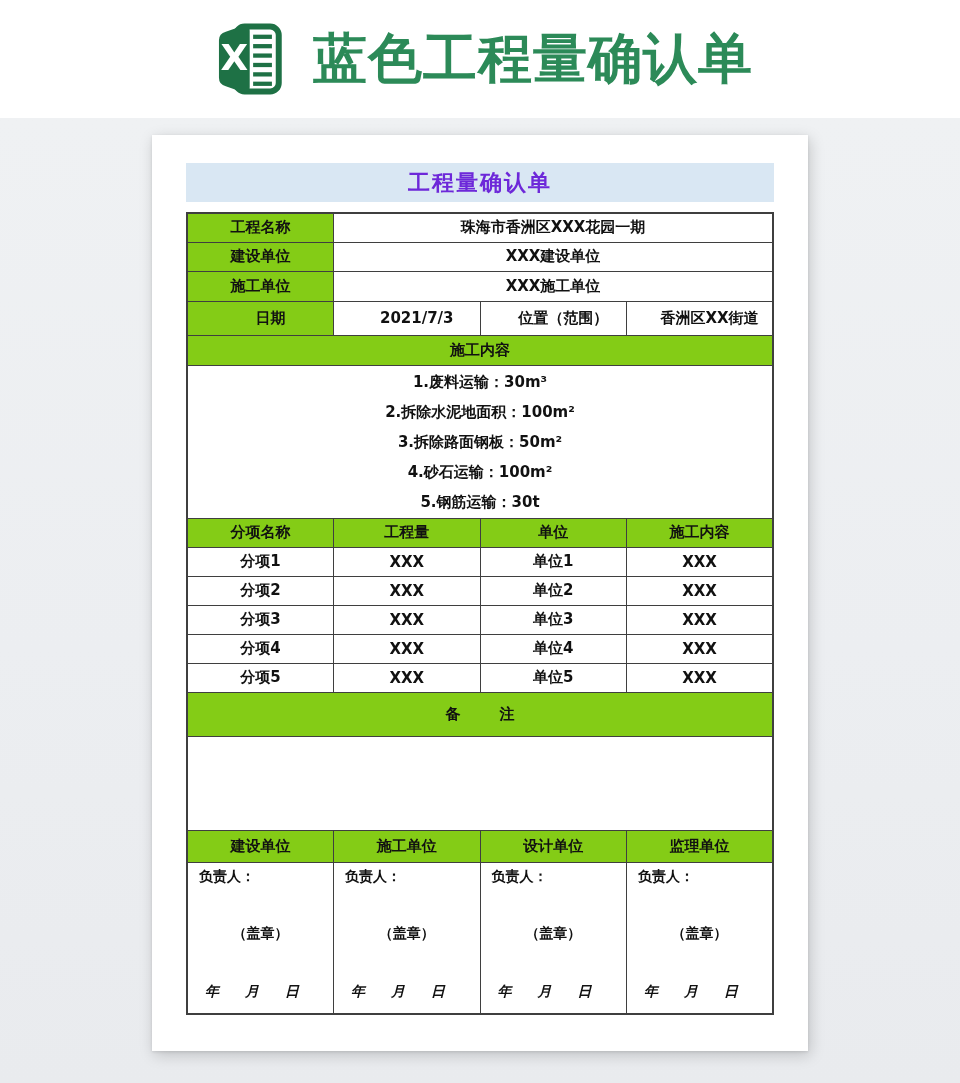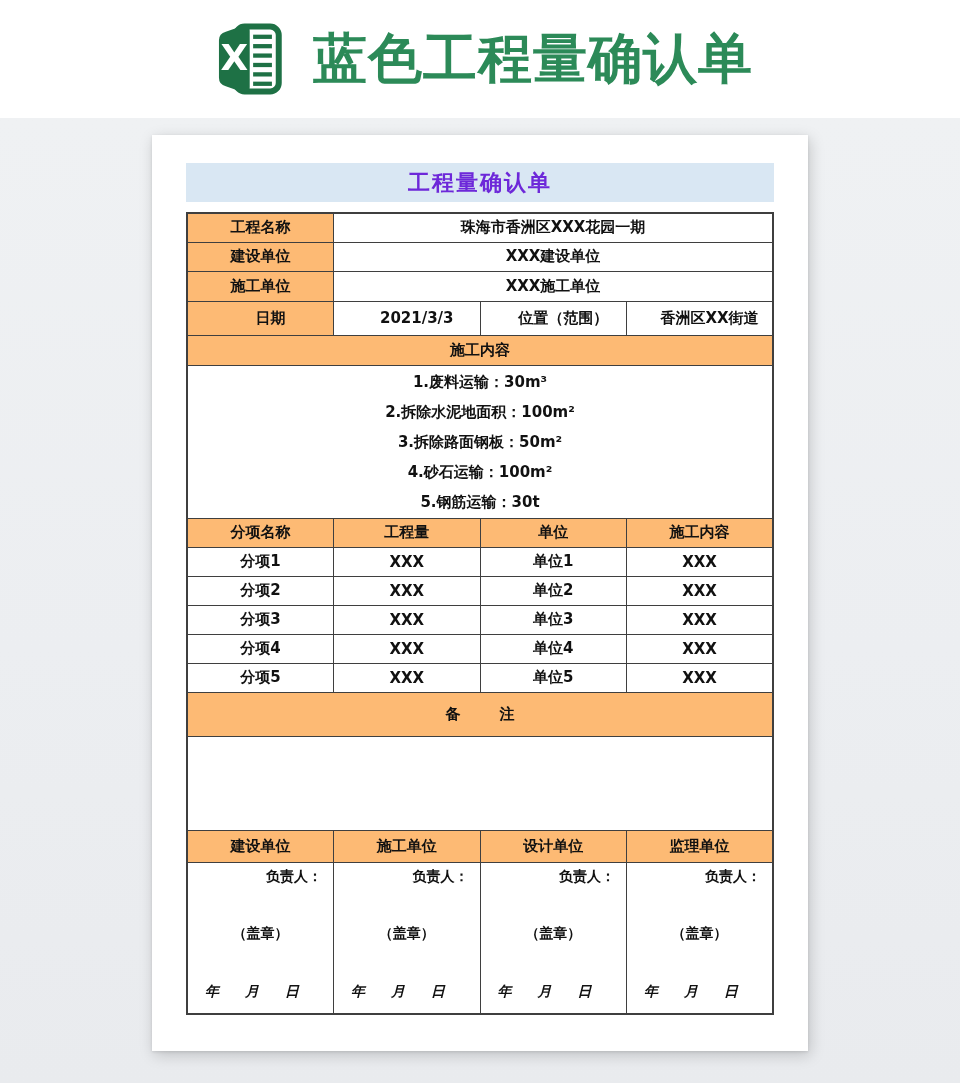--- a/index.html
+++ b/index.html
@@ -39,38 +39,38 @@
     margin-bottom:10px;
   }
   table.main {
     width:100%; border-collapse:collapse; table-layout:fixed;
     border:2px solid #3f3f3f; font-weight:700; font-size:15px; color:#111;
   }
   table.main td {
     border:1px solid #3f3f3f; text-align:center; vertical-align:middle;
     padding:0 4px; overflow:hidden;
   }
-  td.bl { background:#fdba74;margin-top:40px; }
+  td.bl { background:#84cc16;margin-top:40px; }
   tr.h29 td { height:29px; }
   tr.h30 td { height:30px; }
   tr.h34 td { height:34px;padding-left:24px; }
   tr.h32 td { height:32px; }
   tr.h44 td { height:44px; }
   td.content-cell {
     height:153px; text-align:left; padding:2px 8px; vertical-align:middle;
   }
   .content-line { line-height:30px; white-space:nowrap;text-align:center; }
   td.remarks-band { letter-spacing:12px; text-indent:12px; }
   td.remarks-empty { height:94px; background:#ffffff; }
   td.sig-cell { height:150px; padding:0; vertical-align:top; }
   .sig-box {
     display:flex; flex-direction:column; justify-content:space-between;
     height:150px; padding:5px 7px 12px 7px; font-size:14px;
   }
-  .sig-resp { text-align:right; }
+  .sig-resp { text-align:left; }
   .sig-seal { text-align:center; }
   .sig-ymd  { text-align:left; letter-spacing:6px; text-indent:6px;font-style:italic; }
 </style>
 </head>
 <body>
 
 <div class="canvas">
 
   <div class="top-banner">
     <svg class="xl-icon" viewBox="0 0 96 96" aria-hidden="true">
@@ -109,21 +109,21 @@
           <td class="bl">建设单位</td>
           <td colspan="3">XXX建设单位</td>
         </tr>
         <tr class="h30">
           <td class="bl">施工单位</td>
           <td colspan="3">XXX施工单位</td>
         </tr>
 
         <tr class="h34">
           <td class="bl">日期</td>
-          <td>2021/3/3</td>
+          <td>2021/7/3</td>
           <td>位置（范围）</td>
           <td>香洲区XX街道</td>
         </tr>
 
         <tr class="h30">
           <td class="bl" colspan="4">施工内容</td>
         </tr>
         <tr>
           <td class="content-cell" colspan="4">
             <div class="content-line">1.废料运输：30m³</div>

